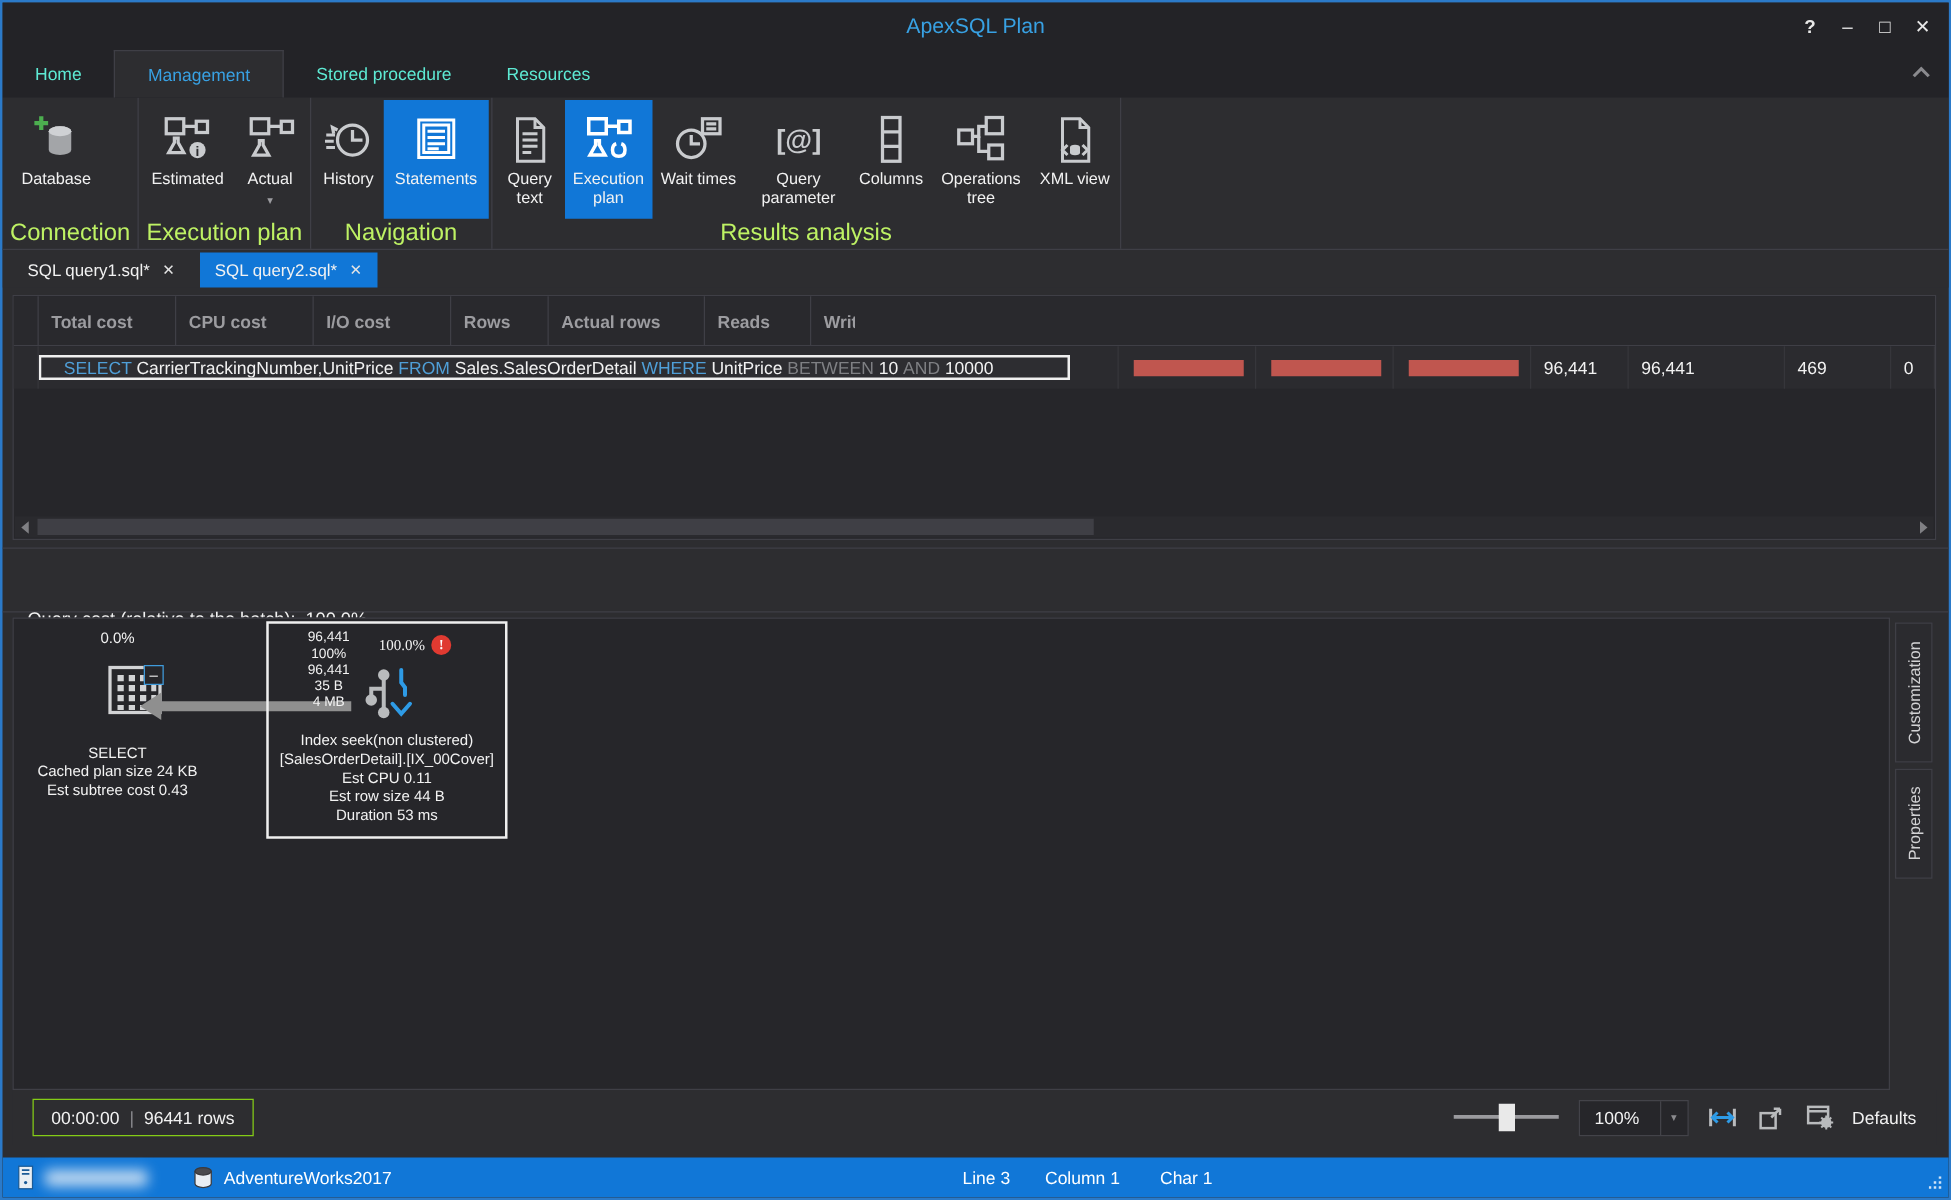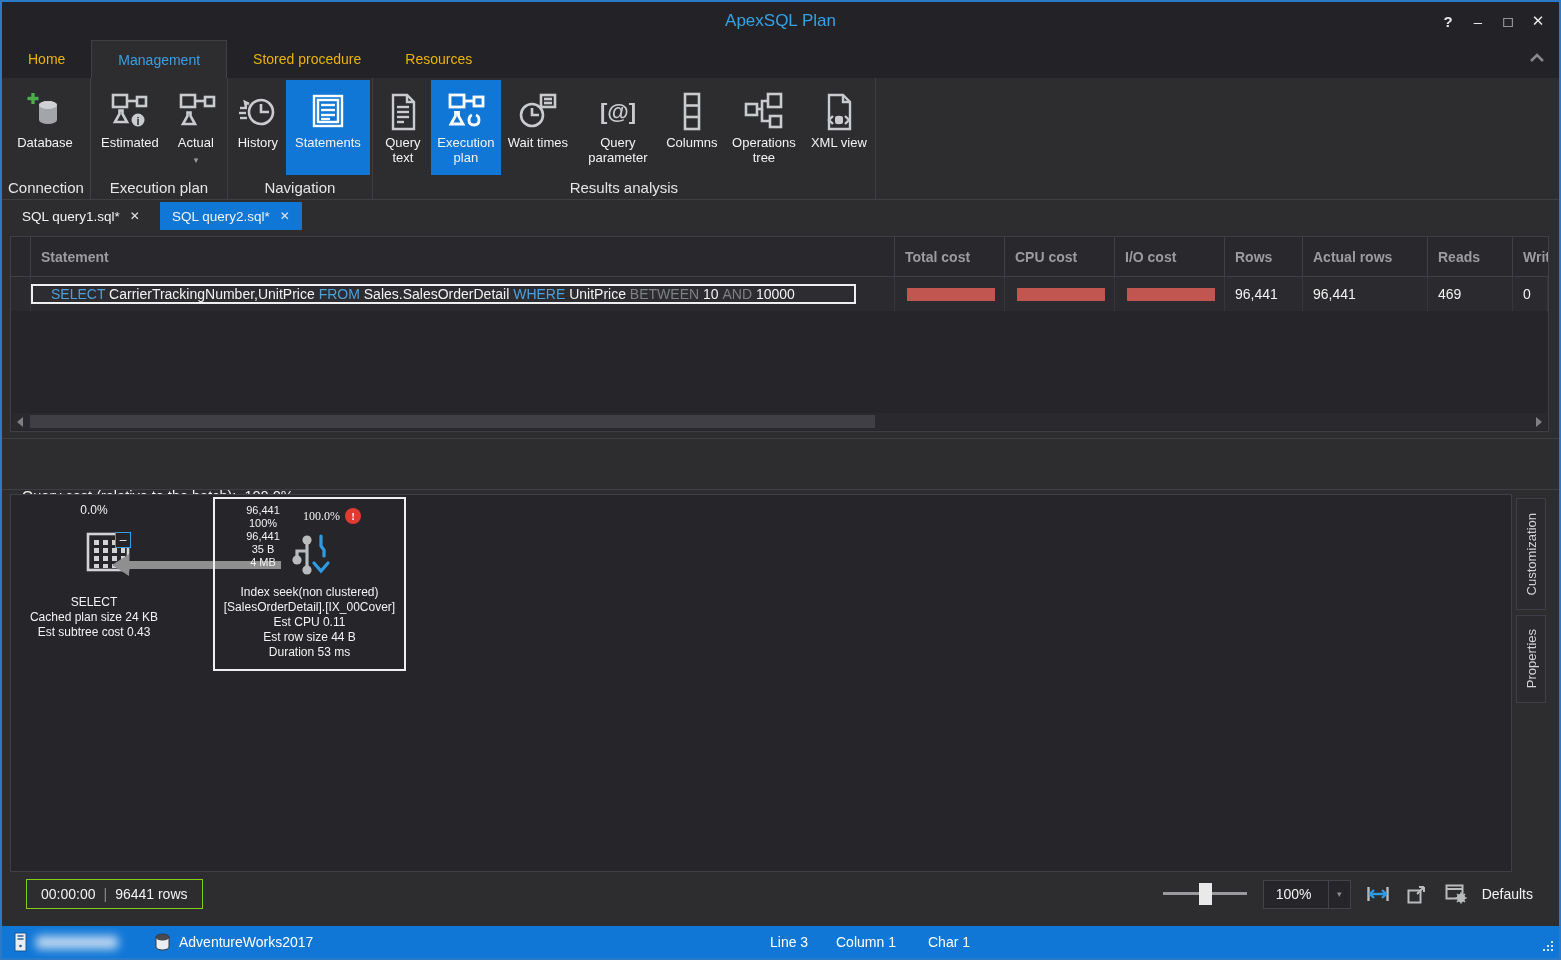--- a/index.html
+++ b/index.html
@@ -15,29 +15,29 @@
   .titlebar { height:38px; background:#232327; position:relative; }
   .title { position:absolute; left:0; right:0; top:0; height:38px;
     display:flex; align-items:center; justify-content:center;
     color:#38a1e3; font-size:17px; }
   .winbtns { position:absolute; right:6px; top:0; height:38px; display:flex; align-items:center; }
   .winbtn { width:30px; height:30px; display:flex; align-items:center; justify-content:center;
     color:#e8e8e8; font-size:15px; cursor:default; }
   .winbtn.help { font-weight:bold; }
   
   .menubar { height:38px; background:#232327; display:flex; align-items:stretch; position:relative; }
-  .menuitem { display:flex; align-items:center; padding:0 18px; margin-left:8px; color:#eab308; font-size:14px; }
+  .menuitem { display:flex; align-items:center; padding:0 18px; margin-left:8px; color:#5eead4; font-size:14px; }
   .menuitem.selected { background:#2d2d30; border:1px solid #3f3f46; border-bottom:none; color:#38a1e3; padding:0 26px; }
   .ribbon-collapse { position:absolute; right:14px; top:10px; }
   
   .ribbon { height:122px; background:#2d2d30; display:flex; border-bottom:1px solid #3f3f46; }
   .rgroup { display:flex; flex-direction:column; border-right:1px solid #3f3f46; }
   .rbuttons { flex:1; display:flex; align-items:stretch; padding:2px 2px 0 2px; }
   .rlabel { height:24px; display:flex; align-items:center; justify-content:center;
-    color:#e5e5e5; font-size:15px; padding:0 6px; }
+    color:#bef264; font-size:19px; padding:0 6px; }
   .rbtn { display:flex; flex-direction:column; align-items:center; padding-top:9px;
     text-align:center; color:#f2f2f2; font-size:13px; line-height:15px; }
   .rbtn .icn { height:46px; display:flex; align-items:center; justify-content:center; }
   .rbtn.selected { background:#1177d7; }
   .rbtn .ddown { font-size:9px; color:#9c9ca0; margin-top:3px; }
   .rfill { flex:1; }
   
   .tabbar { height:30px; display:flex; align-items:flex-end; padding-left:8px; background:#2d2d30; }
   .doctab { height:28px; display:flex; align-items:center; gap:10px; padding:0 12px;
     margin-right:8px; font-size:13.5px; color:#f2f2f2; }
@@ -350,21 +350,20 @@
   </div>
   <div class="doctab selected">
     <span>SQL query2.sql*</span>
     <span class="tabx">✕</span>
   </div>
 </div>
 
 <div class="gridpanel">
   <div class="ghead">
     <div class="gcell gutter"></div>
-    <div class="gcell c-stmt">Statement</div>
     <div class="gcell c-cost">Total cost</div>
     <div class="gcell c-cost">CPU cost</div>
     <div class="gcell c-cost">I/O cost</div>
     <div class="gcell c-rows">Rows</div>
     <div class="gcell c-arows">Actual rows</div>
     <div class="gcell c-reads">Reads</div>
     <div class="gcell c-writes">Writes</div>
   </div>
   <div class="grow">
     <div class="gcell gutter"></div>

